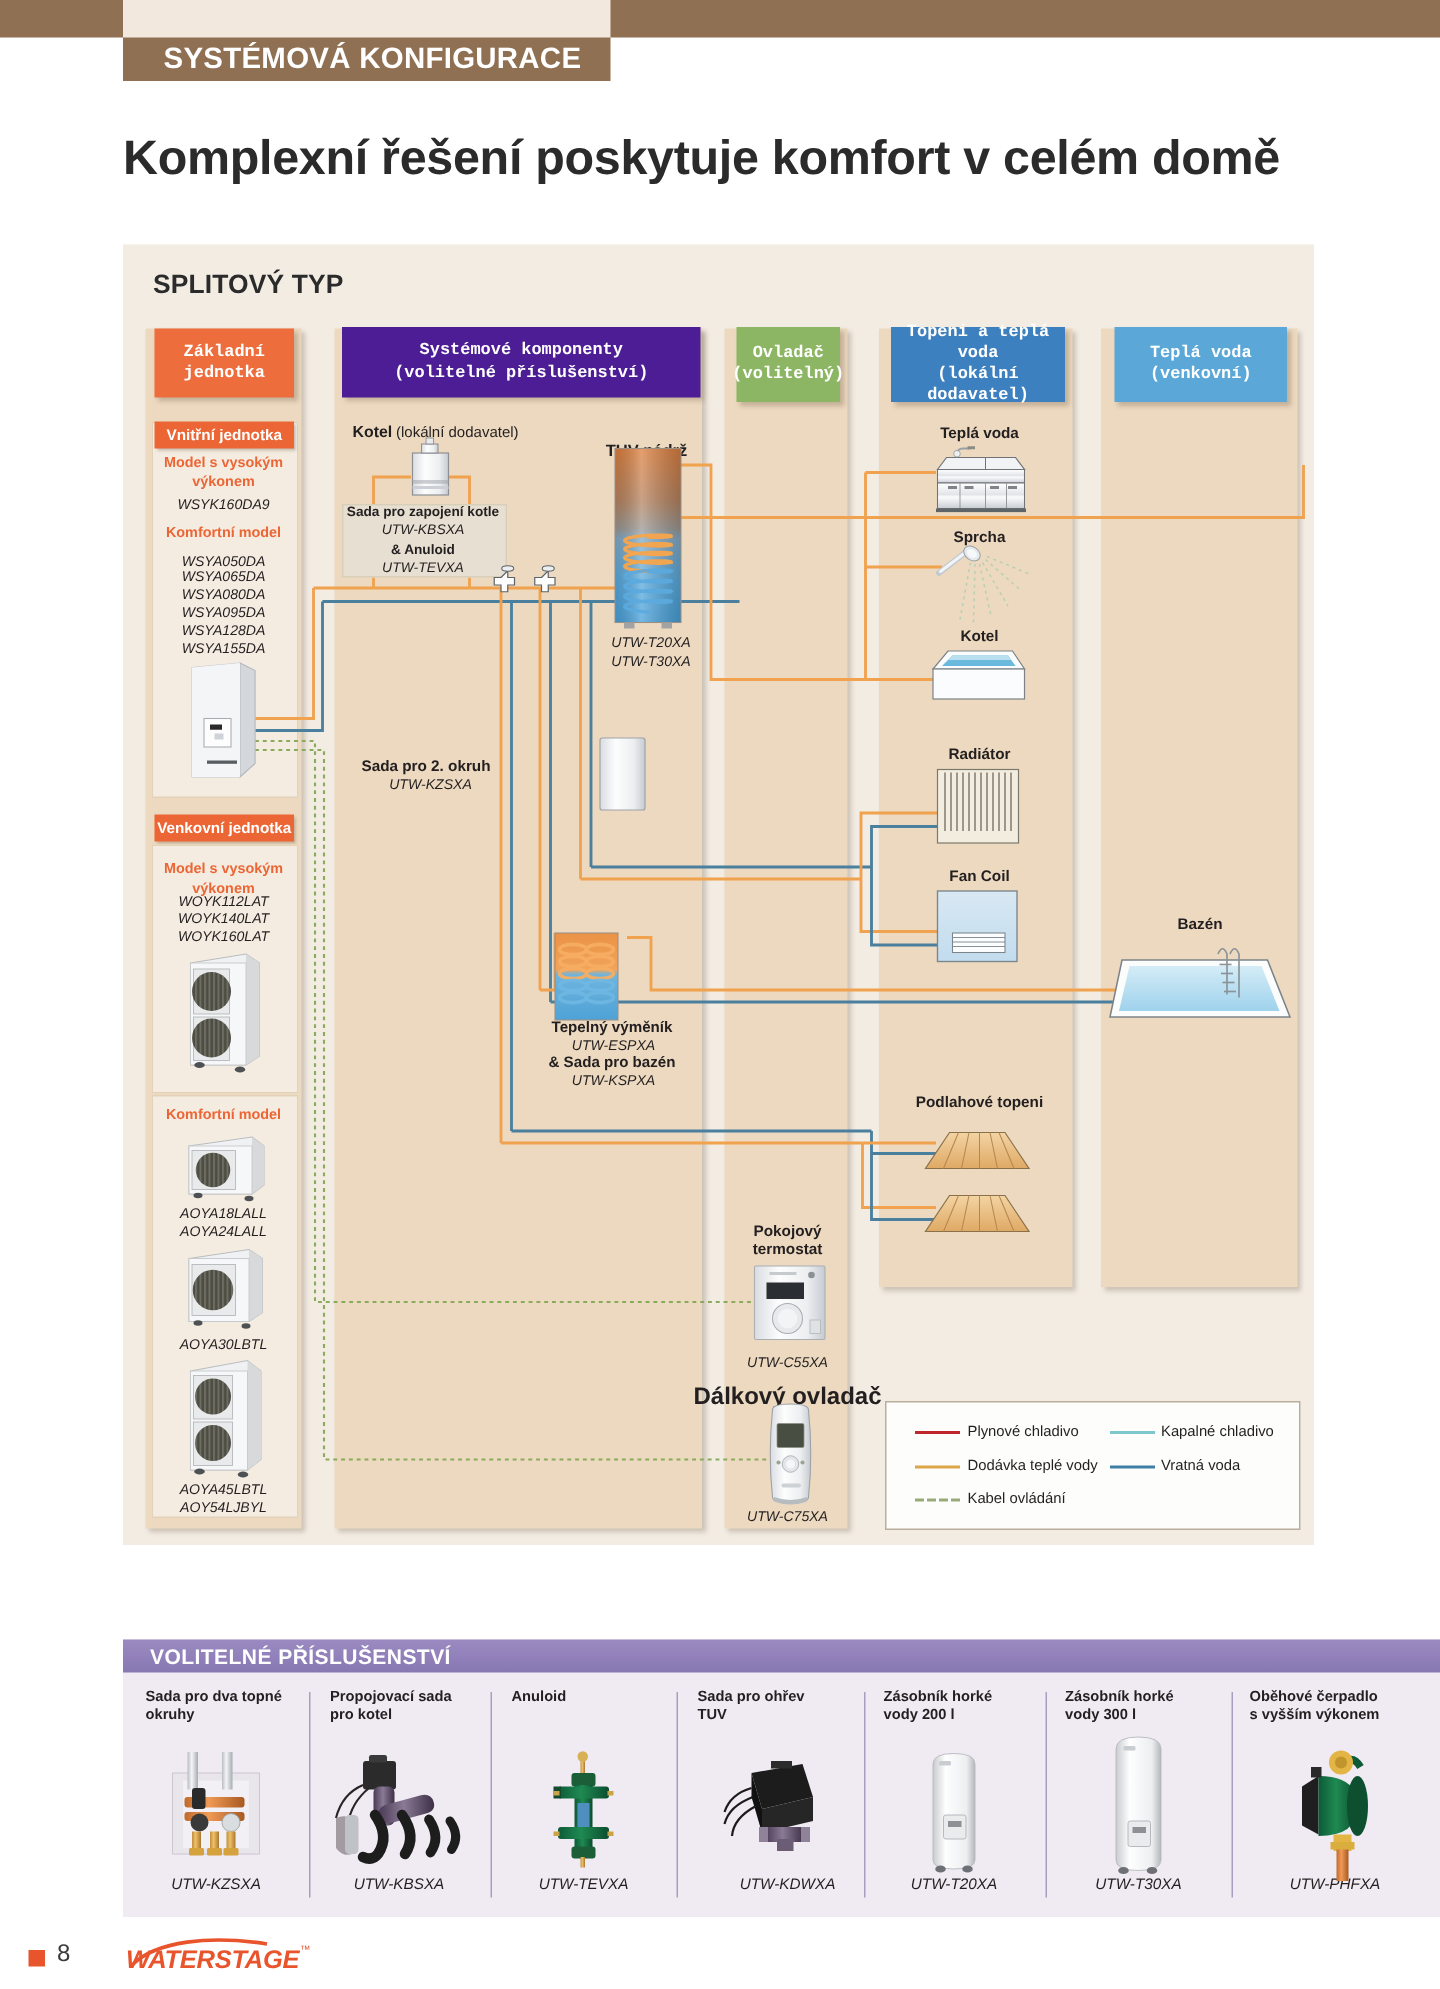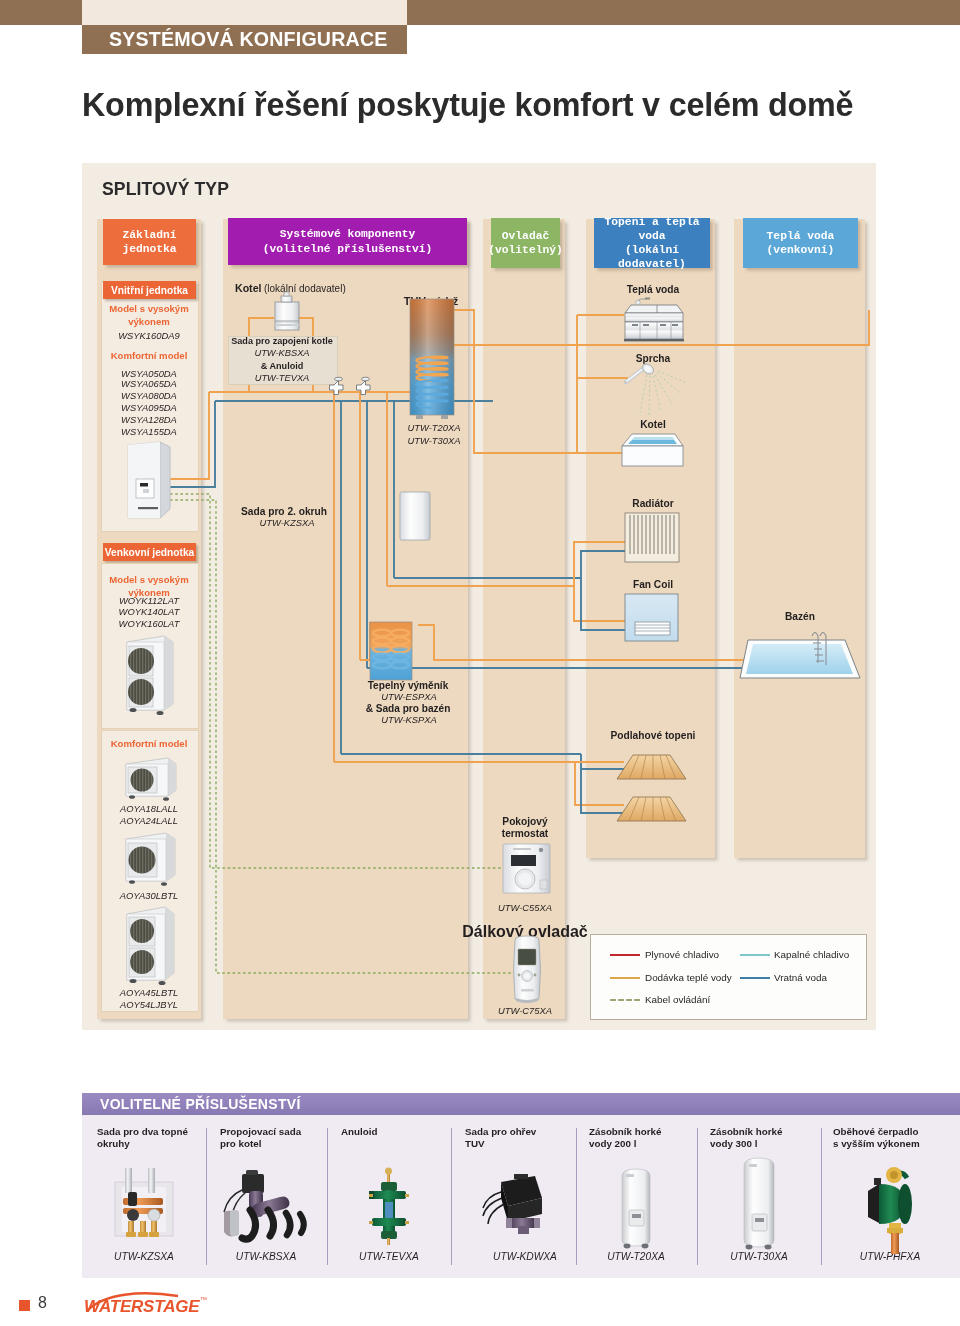--- a/index.html
+++ b/index.html
@@ -73,21 +73,21 @@
   <div class="col" style="left:15px;  top:56px; width:104px; height:800px;"></div>
   <div class="col" style="left:141px; top:56px; width:245px; height:800px;"></div>
   <div class="col" style="left:401px; top:56px; width:82px;  height:800px;"></div>
   <div class="col" style="left:504px; top:56px; width:129px; height:639px;"></div>
   <div class="col" style="left:652px; top:56px; width:131px; height:639px;"></div>
 
   <div class="hdrbox" style="left:21px;top:56px;width:93px;height:46px;background:#ed6d3d;">
     <span>Základní</span>
     <span>jednotka</span>
   </div>
-  <div class="hdrbox" style="left:146px;top:55px;width:239px;height:47px;background:#a21caf;">
+  <div class="hdrbox" style="left:146px;top:55px;width:239px;height:47px;background:#4c1d95;">
     <span>Systémové komponenty</span>
     <span>(volitelné příslušenství)</span>
   </div>
   <div class="hdrbox" style="left:409px;top:55px;width:69px;height:50px;background:#8cb664;">
     <span>Ovladač</span>
     <span>(volitelný)</span>
   </div>
   <div class="hdrbox" style="left:512px;top:55px;width:116px;height:50px;background:#3d80bf;">
     <span>Topeni a teplá voda</span>
     <span>(lokální dodavatel)</span>

